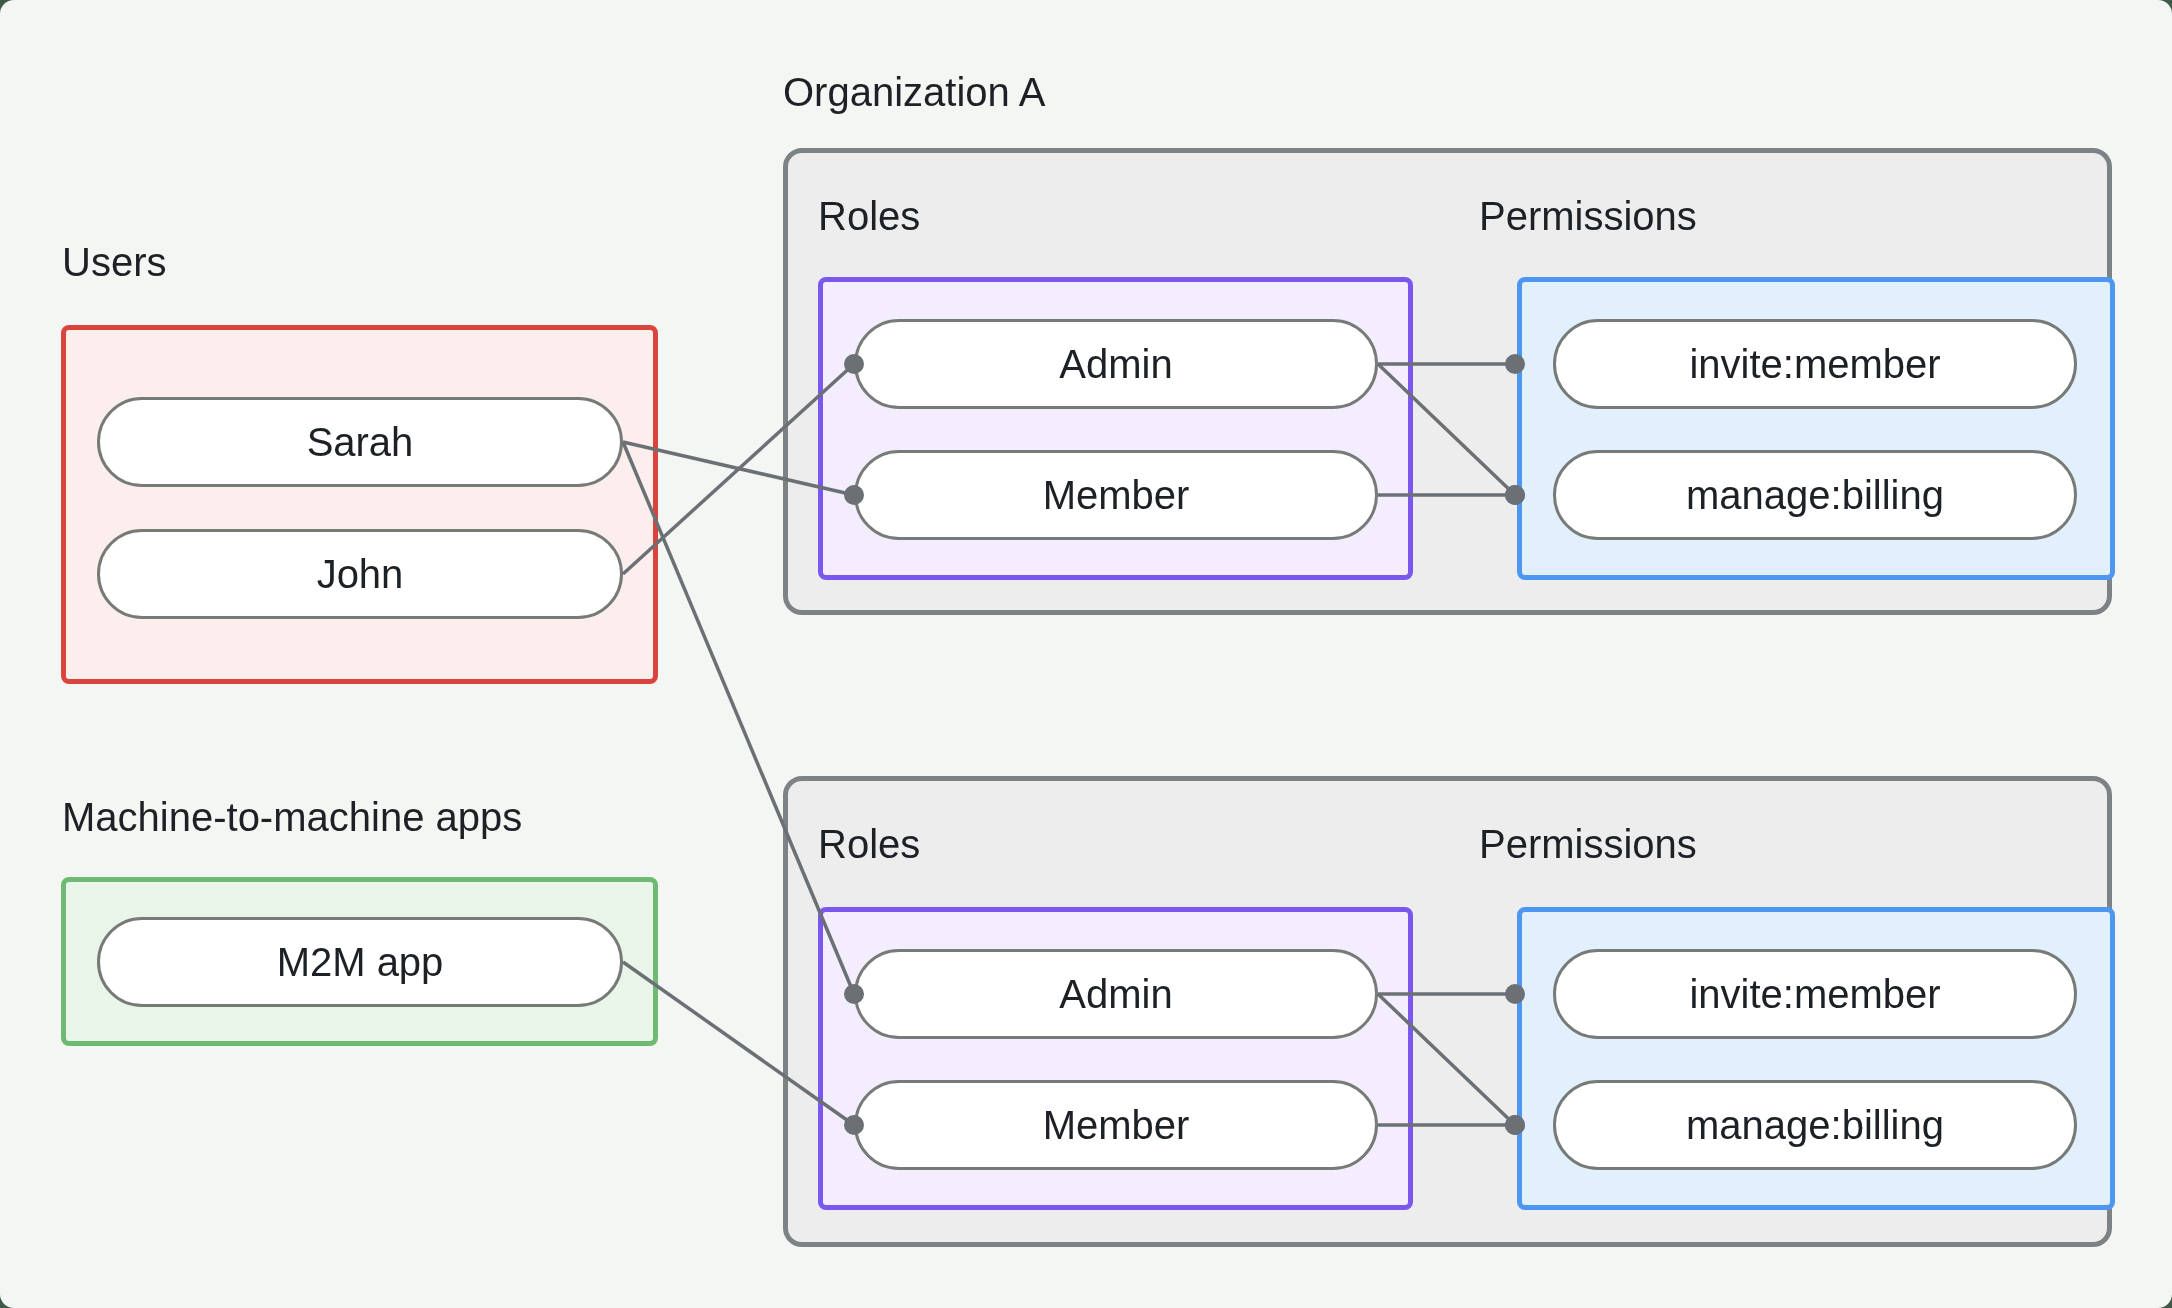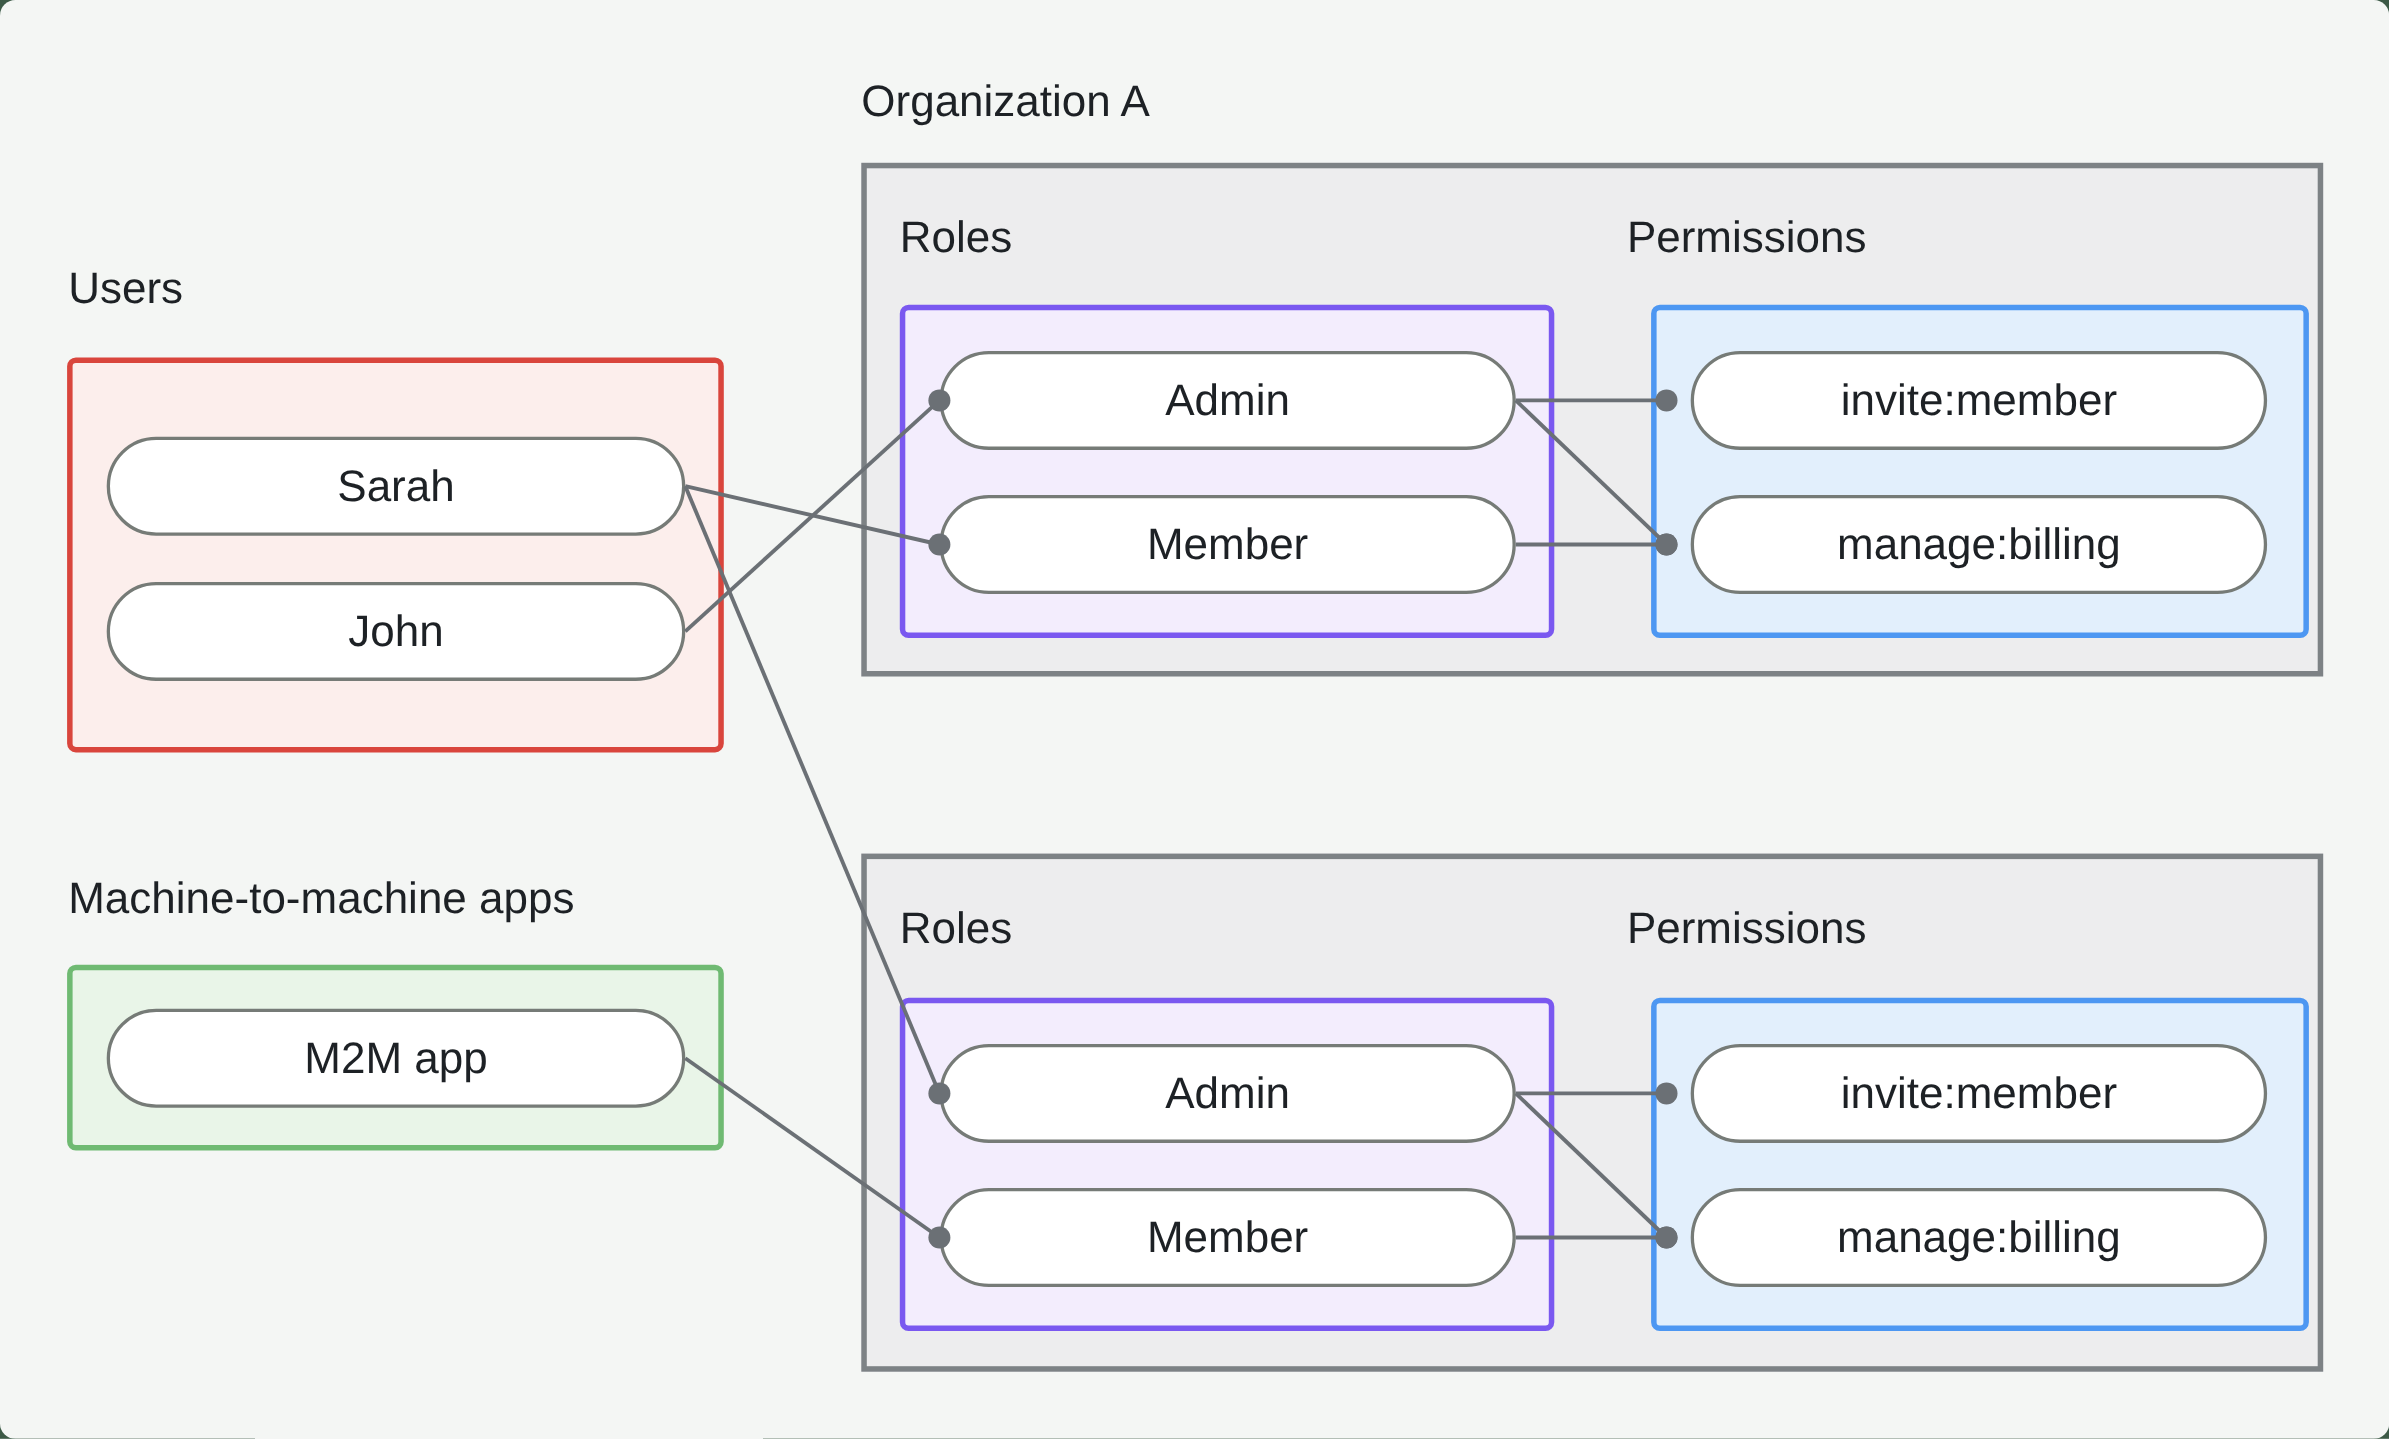--- a/index.html
+++ b/index.html
@@ -9,30 +9,30 @@
     --c-pill_border:#767b77; --c-line:#6b7075; --c-text:#1d2125;
   }
   *{margin:0;padding:0;box-sizing:border-box;}
   html,body{width:2172px;height:1308px;}
   body{background:var(--c-backdrop);font-family:"Liberation Sans","DejaVu Sans",sans-serif;color:var(--c-text);}
   .canvas{position:relative;width:2172px;height:1308px;background:var(--c-panel_bg);border-radius:14px;overflow:hidden;}
   .sec-label{position:absolute;font-size:40px;line-height:48px;font-weight:400;color:var(--c-text);white-space:nowrap;}
   .group-box{position:absolute;border-radius:8px;}
   .users-box{left:61px;top:325px;width:597px;height:359px;border:5px solid var(--c-users_border);background:var(--c-users_bg);}
   .m2m-box{left:61px;top:877px;width:597px;height:169px;border:5px solid var(--c-m2m_border);background:var(--c-m2m_bg);}
-  .org-box{position:absolute;left:783px;width:1329px;border:5px solid var(--c-org_border);background:var(--c-org_bg);border-radius:0;}
+  .org-box{position:absolute;left:783px;width:1329px;border:5px solid var(--c-org_border);background:var(--c-org_bg);border-radius:19px;}
   .org-a{top:148px;height:467px;}
   .org-b{top:776px;height:471px;}
   .inner-label{position:absolute;top:39px;font-size:40px;line-height:48px;white-space:nowrap;}
   .roles-label{left:30px;}
   .perms-label{left:691px;}
   .sub-box{position:absolute;top:124px;height:303px;border-radius:8px;}
   .org-b .sub-box{top:126px;}
   .roles-box{left:30px;width:595px;border:5px solid var(--c-roles_border);background:var(--c-roles_bg);}
-  .perms-box{left:713px;width:598px;border:5px solid var(--c-permissions_border);background:var(--c-permissions_bg);}
+  .perms-box{left:729px;width:598px;border:5px solid var(--c-permissions_border);background:var(--c-permissions_bg);}
   .pill{position:absolute;height:90px;background:#ffffff;border:3px solid var(--c-pill_border);
         border-radius:45px;display:flex;align-items:center;justify-content:center;
         font-size:40px;color:var(--c-text);white-space:nowrap;}
   .users-box .pill{left:31px;width:526px;}
   .m2m-box .pill{left:31px;top:35px;width:526px;}
   .pill-row1{top:67px;} .pill-row2{top:199px;}
   .sub-box .pill{left:31px;width:524px;}
   .sub-row1{top:37px;justify-content:center;} .sub-row2{top:168px;text-align:center;}
   #edges-svg{position:absolute;left:0;top:0;width:2172px;height:1308px;pointer-events:none;}
 </style>

